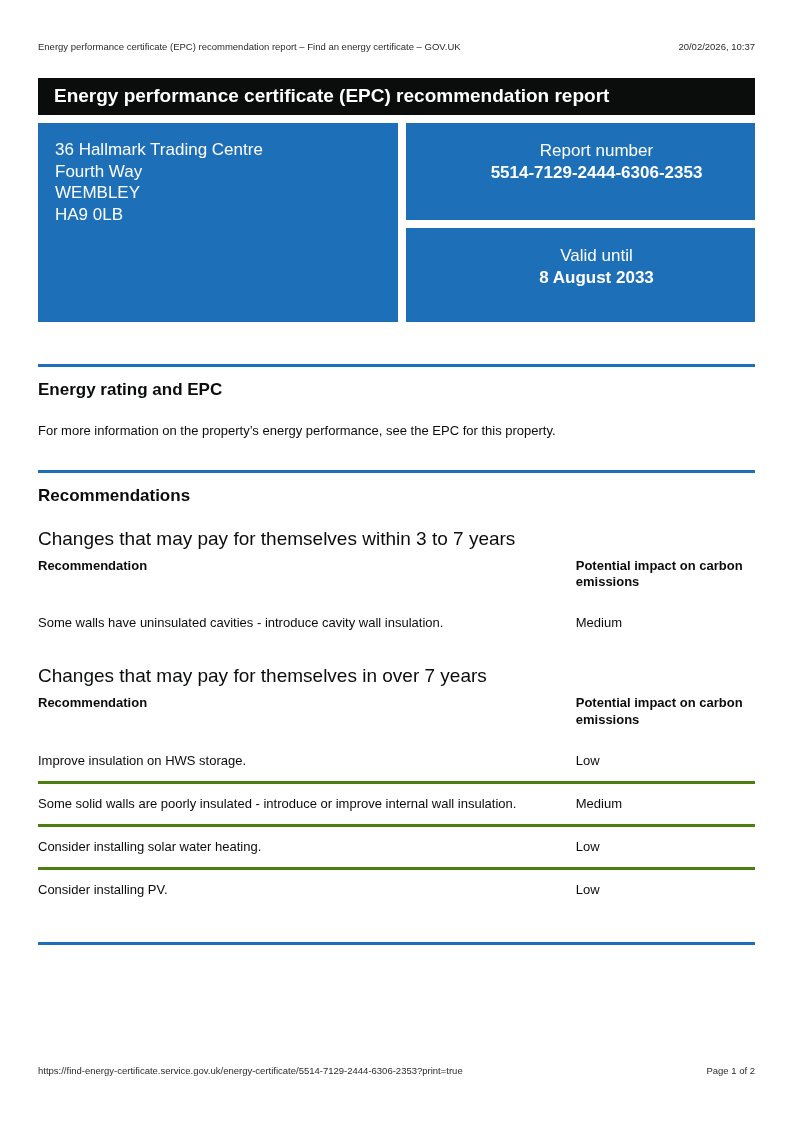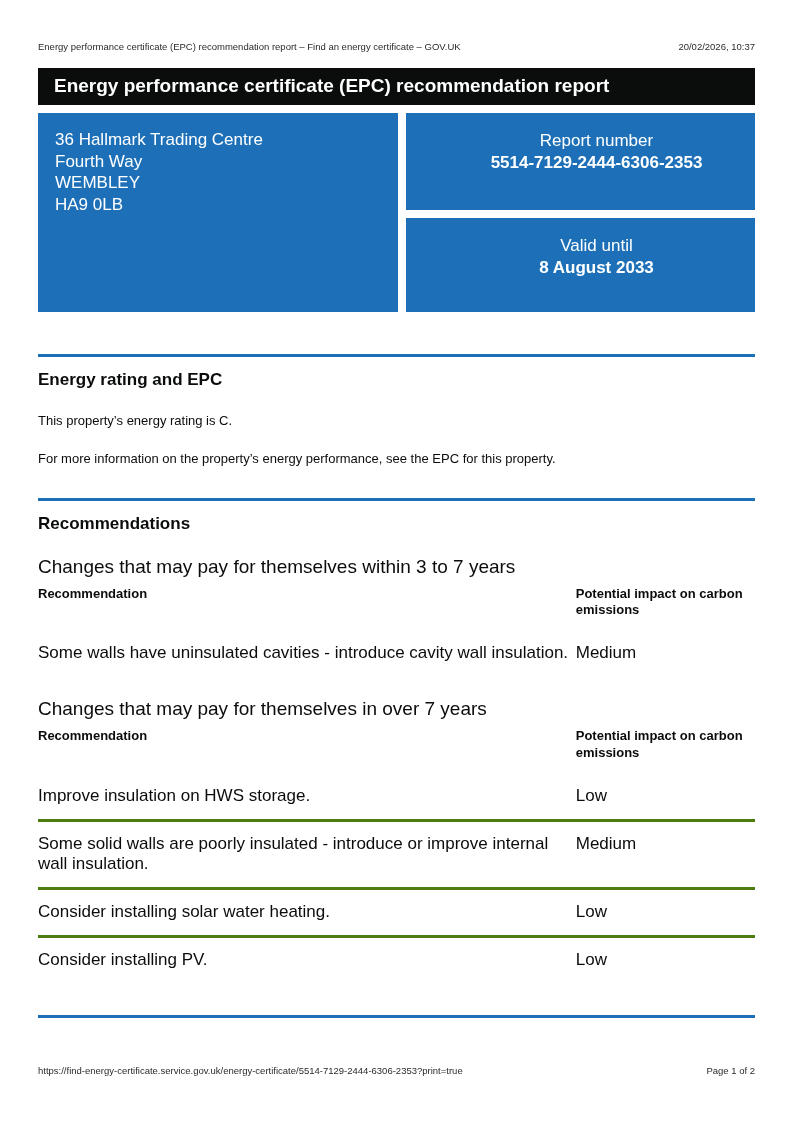--- a/index.html
+++ b/index.html
@@ -10,21 +10,21 @@
     color: #0b0c0c;
   }
   .page { position: absolute; inset: 0; padding: 0 38px; }
 
   .print-header {
     display: flex; justify-content: space-between;
     padding-top: 41px; font-size: 9.5px; color: #2b2b2b;
   }
 
   .banner {
-    margin-top: 16px; background: #0b0c0c; color: #ffffff;
+    margin-top: 26px; background: #0b0c0c; color: #ffffff;
     font-size: 19px; font-weight: bold; padding: 7px 16px 8px;
     line-height: 1.15;
   }
 
   .summary { display: flex; gap: 8px; margin-top: 8px; border-radius: 28px; }
   .address-box {
     width: 360px; height: 199px; background: #1d70b8; color: #ffffff;
     padding: 16px 17px; font-size: 17px; line-height: 1.28;
   }
   .right-col { flex: 1; display: flex; flex-direction: column; gap: 8px; height: 199px; }
@@ -45,21 +45,21 @@
   p.body { font-size: 13px; margin-top: 23px; }
 
   h3.group { font-size: 19px; font-weight: 400; margin-top: 22px; }
 
   table.rec { width: 100%; border-collapse: collapse; margin-top: 2px; }
   table.rec th {
     text-align: left; font-size: 13px; font-weight: bold;
     padding: 6px 0 13px; vertical-align: top; line-height: 1.25;
   }
   table.rec th.impact-col, table.rec td.impact-cell { width: 25%; }
-  table.rec td { font-size: 17px; padding: 12px 0 13px; vertical-align: top; }
+  table.rec td { font-size: 13px; padding: 12px 0 13px; vertical-align: top; }
   table.rec tbody tr + tr td { border-top: 3px solid #4d7c0f; }
 
   .print-footer {
     position: absolute; left: 38px; right: 38px; bottom: 46px;
     display: flex; justify-content: space-between;
     font-size: 9.5px; color: #2b2b2b;
   }
 </style>
 </head>
 <body>
@@ -90,21 +90,20 @@
       <div class="info-box valid-box">
         <div>Valid until</div>
         <div class="bold">8 August 2033</div>
       </div>
     </div>
   </div>
 
   <hr class="blue-rule rule-1">
 
   <h2 class="section">Energy rating and EPC</h2>
-  <p class="body">This property’s energy rating is C.</p>
   <p class="body">For more information on the property’s energy performance, see the EPC for this property.</p>
 
   <hr class="blue-rule rule-2">
 
   <h2 class="section">Recommendations</h2>
 
   <h3 class="group">Changes that may pay for themselves within 3 to 7 years</h3>
   <table class="rec">
     <thead>
       <tr>

